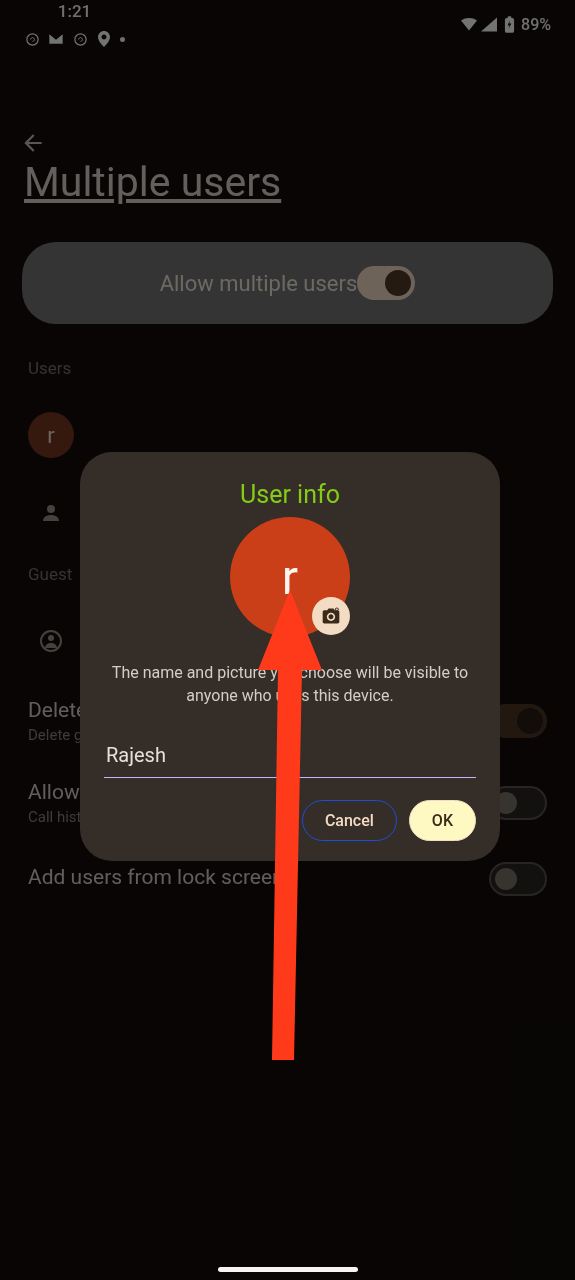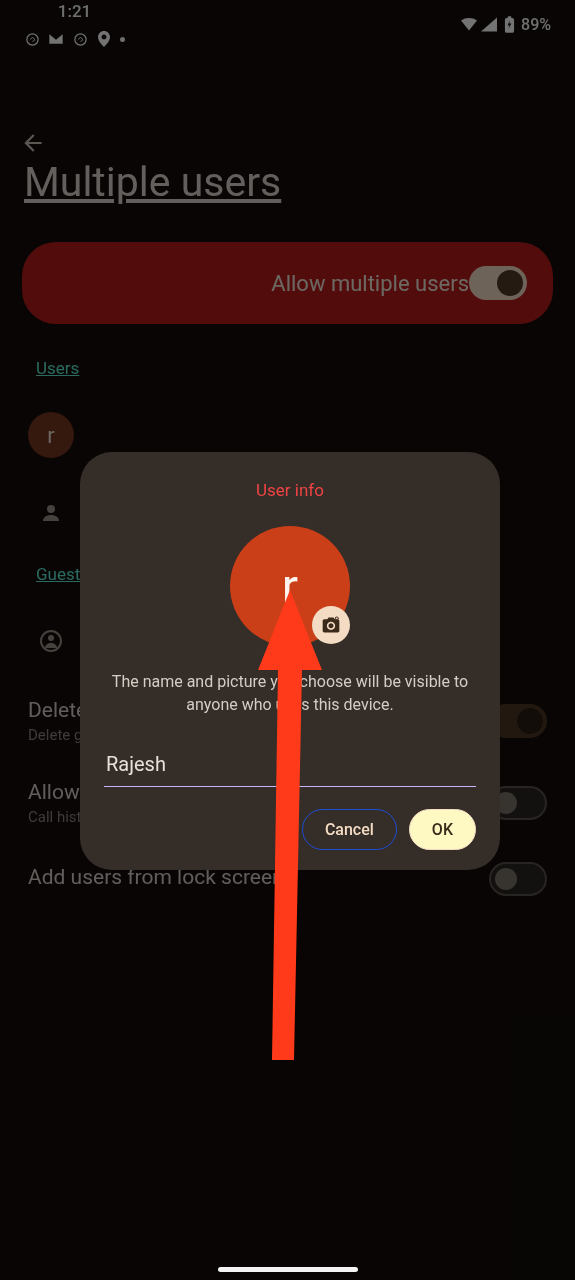--- a/index.html
+++ b/index.html
@@ -83,25 +83,25 @@
     .page-title {
       font-size: 41px;
       font-weight: 400;
       color: #dad2cc;
       margin-top: 110px;
       margin-bottom: 36px;
       margin-left: 2px;
       text-decoration: underline;
     }
     .card-row {
-      background: #b91c1c;
+      background: #737373;
       border-radius: 34px;
       padding: 24px 26px;
       display: flex;
-      justify-content: flex-end;
+      justify-content: center;
       align-items: center;
       margin-bottom: 34px;
     }
     .card-label {
       font-size: 22px;
       color: #f0e6da;
     }
     .toggle {
       width: 58px;
       height: 34px;
@@ -136,24 +136,23 @@
       background: #7a736b;
     }
     .toggle.on.alt {
       background: #4c3724;
     }
     .toggle.on.alt::after {
       background: #2a1e14;
     }
     .section-head {
       font-size: 17px;
-      color: #5eead4;
+      color: #737373;
       margin-bottom: 18px;
-      margin-left: 14px;
-      text-decoration: underline;
+      margin-left: 6px;
     }
     .user-row {
       display: flex;
       align-items: center;
       gap: 22px;
       padding: 16px 6px;
     }
     .user-circle {
       width: 46px;
       height: 46px;
@@ -194,24 +193,24 @@
       left: 80px;
       right: 75px;
       top: 452px;
       background: #352d27;
       border-radius: 32px;
       z-index: 10;
       padding: 28px 24px 20px;
     }
     .dialog-title {
       text-align: center;
-      font-size: 17px;
+      font-size: 25px;
       font-weight: 400;
-      color: #ef4444;
-      margin-bottom: 26px;
+      color: #84cc16;
+      margin-bottom: 8px;
     }
     .avatar-wrap {
       display: flex;
       justify-content: center;
       position: relative;
       margin-bottom: 24px;
     }
     .avatar {
       width: 120px;
       height: 120px;

